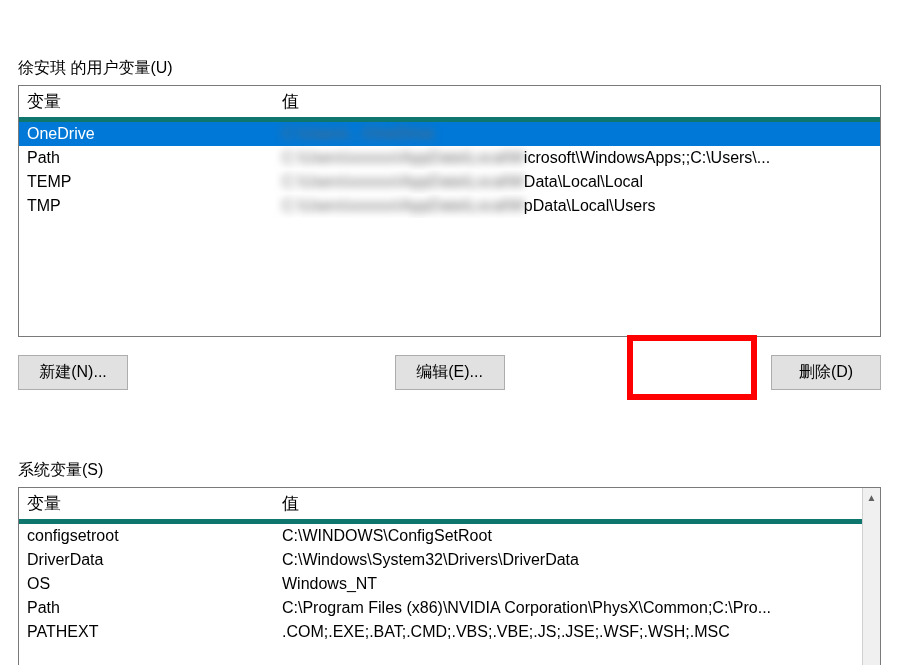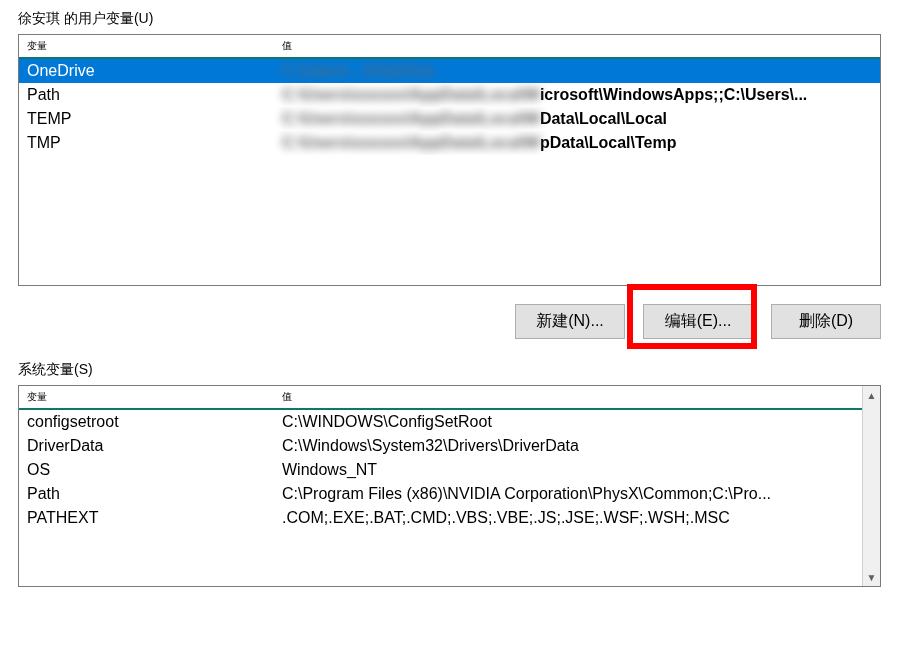--- a/index.html
+++ b/index.html
@@ -10,21 +10,22 @@
     body {
       font-family: "Microsoft YaHei", "Segoe UI", Arial, sans-serif;
       font-size: 16px;
       background: #fff;
       padding: 10px 18px;
       color: #000;
       width: 899px;
     }
     .section-label {
       margin-bottom: 6px;
-      font-size: 14px;
+      font-size: 16px;
+      margin-top: 48px;
     }
     .table-box {
       border: 1px solid #7a7a7a;
       margin-bottom: 12px;
       background: #fff;
     }
     .table-inner {
       height: 250px;
       overflow: hidden;
     }
@@ -51,22 +52,22 @@
     }
     .env-table {
       width: 100%;
       border-collapse: collapse;
       table-layout: fixed;
     }
     .env-table th {
       text-align: left;
       font-weight: normal;
       padding: 4px 8px;
-      border-bottom: 2px solid #0f766e;
-      font-size: 10px;
+      border-bottom: 5px solid #0f766e;
+      font-size: 17px;
     }
     .env-table th:first-child {
       width: 255px;
     }
     .env-table td {
       padding: 3px 8px;
       font-size: 16px;
       white-space: nowrap;
       overflow: hidden;
       text-overflow: ellipsis;
@@ -74,29 +75,28 @@
     .row-selected {
       background: #0078d7;
       color: #fff;
     }
     .blur-val {
       filter: blur(4px);
       color: #666;
     }
     .partial-blur {
       display: inline-block;
-      font-weight: bold;
     }
     .partial-blur .blurred {
       filter: blur(4px);
       color: #666;
     }
     .button-row {
       display: flex;
-      justify-content: flex-end;
+      justify-content: space-between;
       gap: 18px;
       padding: 6px 0 22px 0;
     }
     .btn {
       background: #e1e1e1;
       border: 1px solid #adadad;
       padding: 6px 20px;
       font-size: 16px;
       font-family: inherit;
       min-width: 110px;
@@ -138,21 +138,21 @@
             <tr>
               <td>Path</td>
               <td><span class="partial-blur"><span class="blurred">C:\Users\xxxxxx\AppData\Local\M</span><span>icrosoft\WindowsApps;;C:\Users\...</span></span></td>
             </tr>
             <tr>
               <td>TEMP</td>
               <td><span class="partial-blur"><span class="blurred">C:\Users\xxxxxx\AppData\Local\M</span><span>Data\Local\Local</span></span></td>
             </tr>
             <tr>
               <td>TMP</td>
-              <td><span class="partial-blur"><span class="blurred">C:\Users\xxxxxx\AppData\Local\M</span><span>pData\Local\Temp</span></span></td>
+              <td><span class="partial-blur"><span class="blurred">C:\Users\xxxxxx\AppData\Local\M</span><span>pData\Local\Users</span></span></td>
             </tr>
           </tbody>
       </table>
     </div>
   </div>
 
   <div class="button-row" style="position:relative;">
     <button class="btn">新建(N)...</button>
     <button class="btn" id="edit-btn">编辑(E)...</button>
     <button class="btn">删除(D)</button>

